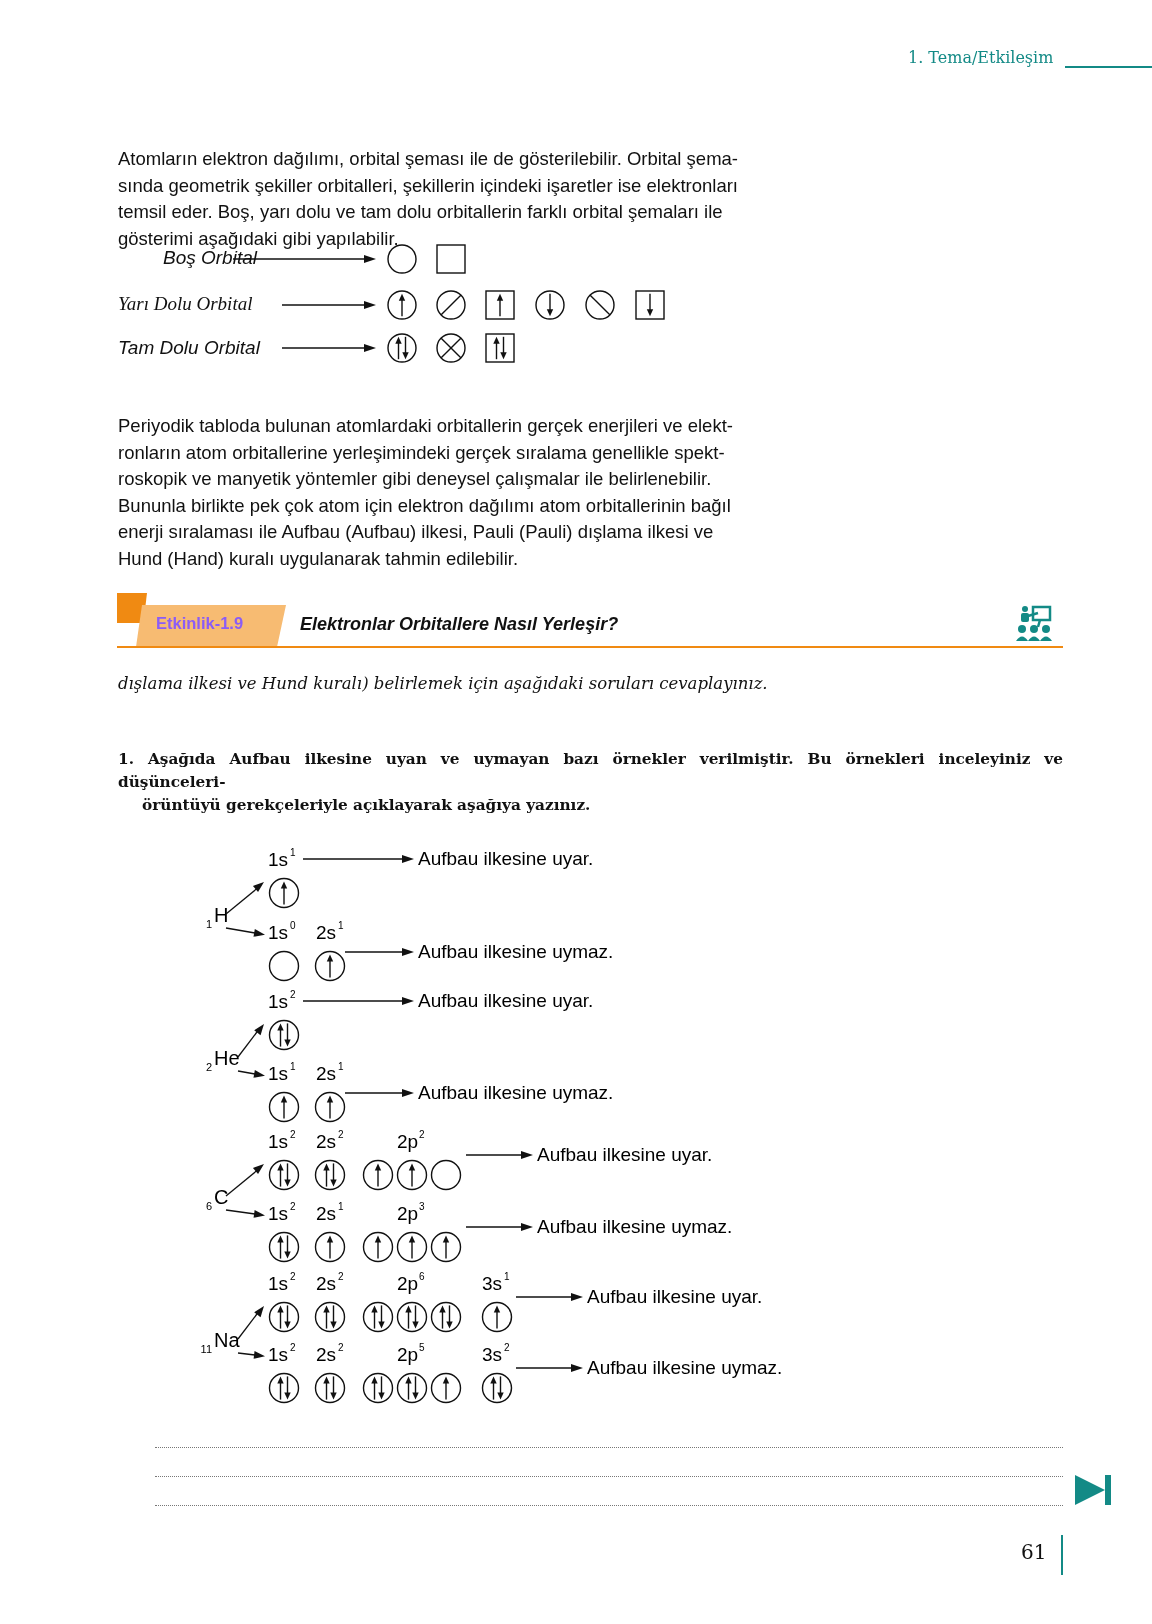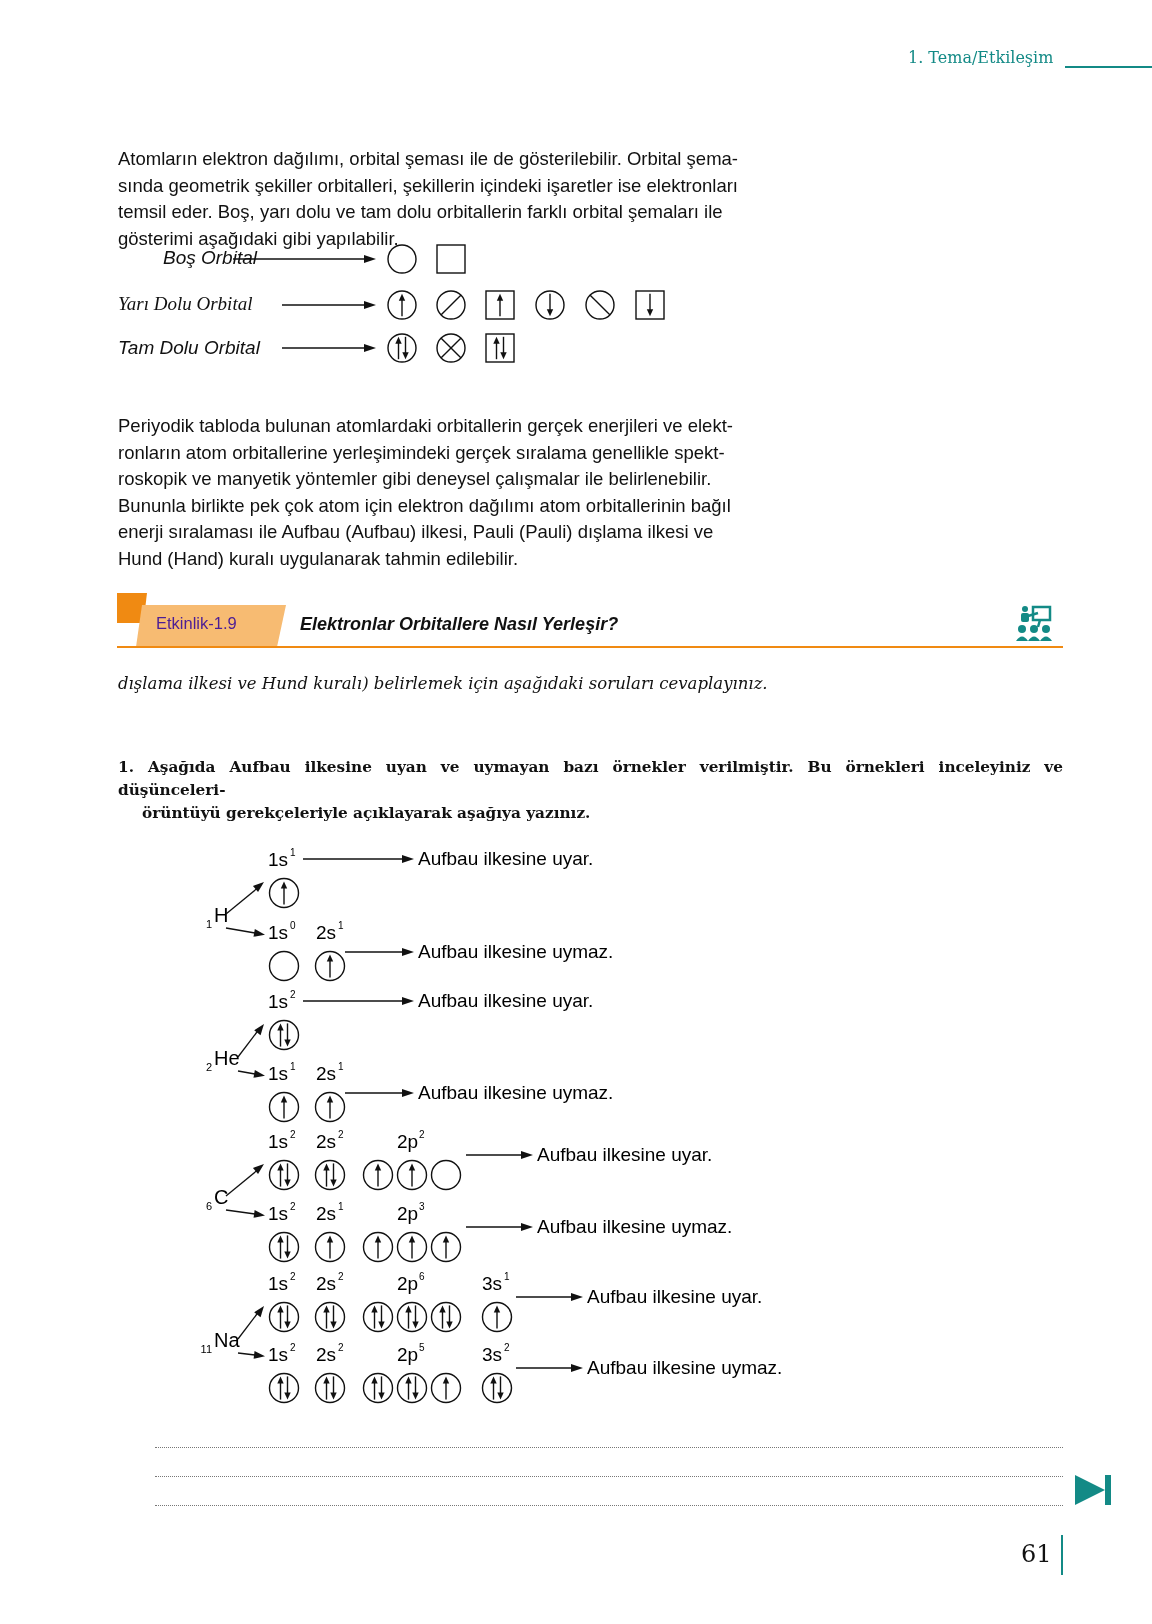--- a/index.html
+++ b/index.html
@@ -5,28 +5,28 @@
   html,body{margin:0;padding:0;background:#fff;}
   body{width:1152px;height:1624px;position:relative;overflow:hidden;font-family:"Liberation Sans",sans-serif;color:#111;}
   .abs{position:absolute;}
   .hdr{left:908px;top:48px;font-family:"DejaVu Serif",serif;font-size:16px;color:#138a86;white-space:nowrap;}
   .hdr-line{left:1065px;top:66px;width:87px;height:1.5px;background:#138a86;}
   .para{left:118px;width:703px;font-size:18.5px;line-height:26.6px;text-align:justify;text-align-last:left;}
   .para p{margin:0;}
   .orb-label{left:118px;font-size:19px;font-style:italic;white-space:nowrap;}
   .etk-sq{left:117px;top:593px;width:30px;height:30px;background:#f08a12;clip-path:polygon(0 0,100% 0,88% 100%,0 100%);}
   .etk-tab{left:136px;top:605px;width:150px;height:42px;background:#f7bb72;clip-path:polygon(6px 0,100% 0,94% 100%,0 100%);}
-  .etk-tab-label{left:156px;top:614px;font-size:16.5px;font-weight:normal;color:#4c1d95;}
+  .etk-tab-label{left:156px;top:614px;font-size:16.5px;font-weight:bold;color:#8b5cf6;}
   .etk-line{left:117px;top:646px;width:946px;height:2px;background:#f08a12;}
   .etk-title{left:300px;top:614px;font-family:Liberation Sans, sans-serif;font-style:italic;font-weight:bold;font-size:18px;}
   .intro{left:118px;top:672px;width:940px;font-family:"DejaVu Serif",serif;font-style:italic;font-size:16.5px;line-height:24px;}
   .q{left:118px;top:748px;width:945px;font-family:"DejaVu Serif",serif;font-weight:bold;font-size:15.3px;line-height:23px;text-align:justify;}
   .q .indent{padding-left:24px;display:block;}
   .dots{left:155px;width:908px;height:0;border-top:1.5px dotted #777;}
-  .page-num{left:1021px;top:1540px;font-family:"DejaVu Serif",serif;font-size:24px;color:#111;}
+  .page-num{left:1021px;top:1540px;font-family:"DejaVu Serif",serif;font-size:20px;color:#111;}
   .page-bar{left:1061px;top:1535px;width:2px;height:40px;background:#138a86;}
   svg text{font-family:"Liberation Sans",sans-serif;}
 </style>
 </head>
 <body>
 
 <div class="abs hdr">1. Tema/Etkileşim</div>
 <div class="abs hdr-line"></div>
 
 <div class="abs para" style="top:114px;margin-top:32px;">
@@ -135,21 +135,21 @@
       <path d="M12 36 Q18 27 24 36Z"></path>
       <path d="M24 36 Q30 27 36 36Z"></path>
   </g>
 </svg>
 
 <div class="abs intro">
   <div>dışlama ilkesi ve Hund kuralı) belirlemek için aşağıdaki soruları cevaplayınız.</div>
 </div>
 
 <div class="abs q">
-  <span style="display:block;margin-top:8px;">1. Aşağıda Aufbau ilkesine uyan ve uymayan bazı örnekler verilmiştir. Bu örnekleri inceleyiniz ve düşünceleri-</span>
+  <span style="display:block;">1. Aşağıda Aufbau ilkesine uyan ve uymayan bazı örnekler verilmiştir. Bu örnekleri inceleyiniz ve düşünceleri-</span>
   <span class="indent">örüntüyü gerekçeleriyle açıklayarak aşağıya yazınız.</span>
 </div>
 
 <svg class="abs" id="aufbau-svg" style="left:0;top:0;" width="1152" height="1624">
     <text x="214" y="922" font-size="20" text-anchor="start">H</text>
     <text x="212" y="928" font-size="11" text-anchor="end">1</text>
     <g>
       <line x1="226" y1="914" x2="260" y2="886" stroke="#111" stroke-width="1.3"></line>
       <polygon points="264,882 252.96593839676805,885.9050588390039 258.05159641965685,892.0805007239403" fill="#111"></polygon>
     </g>

